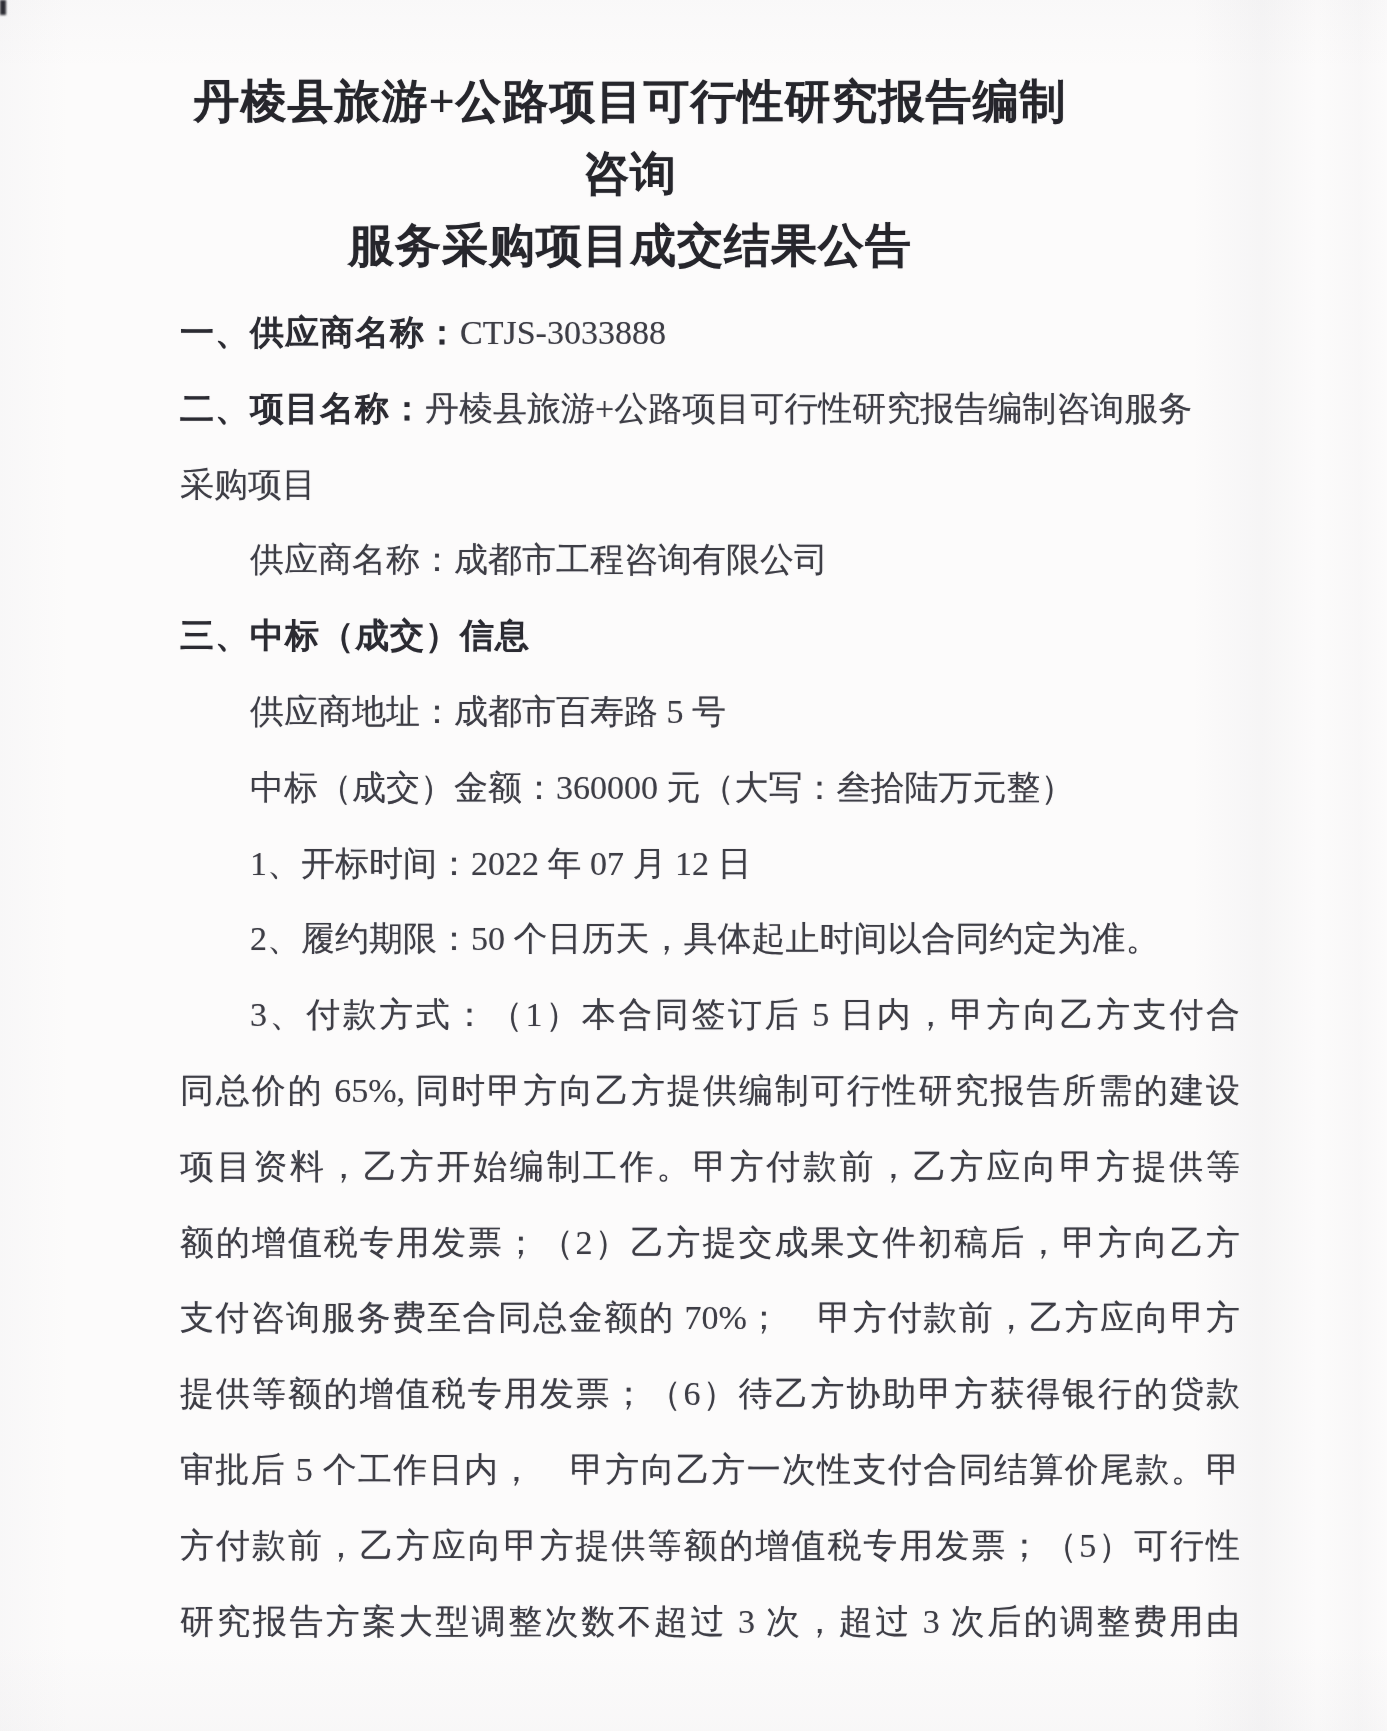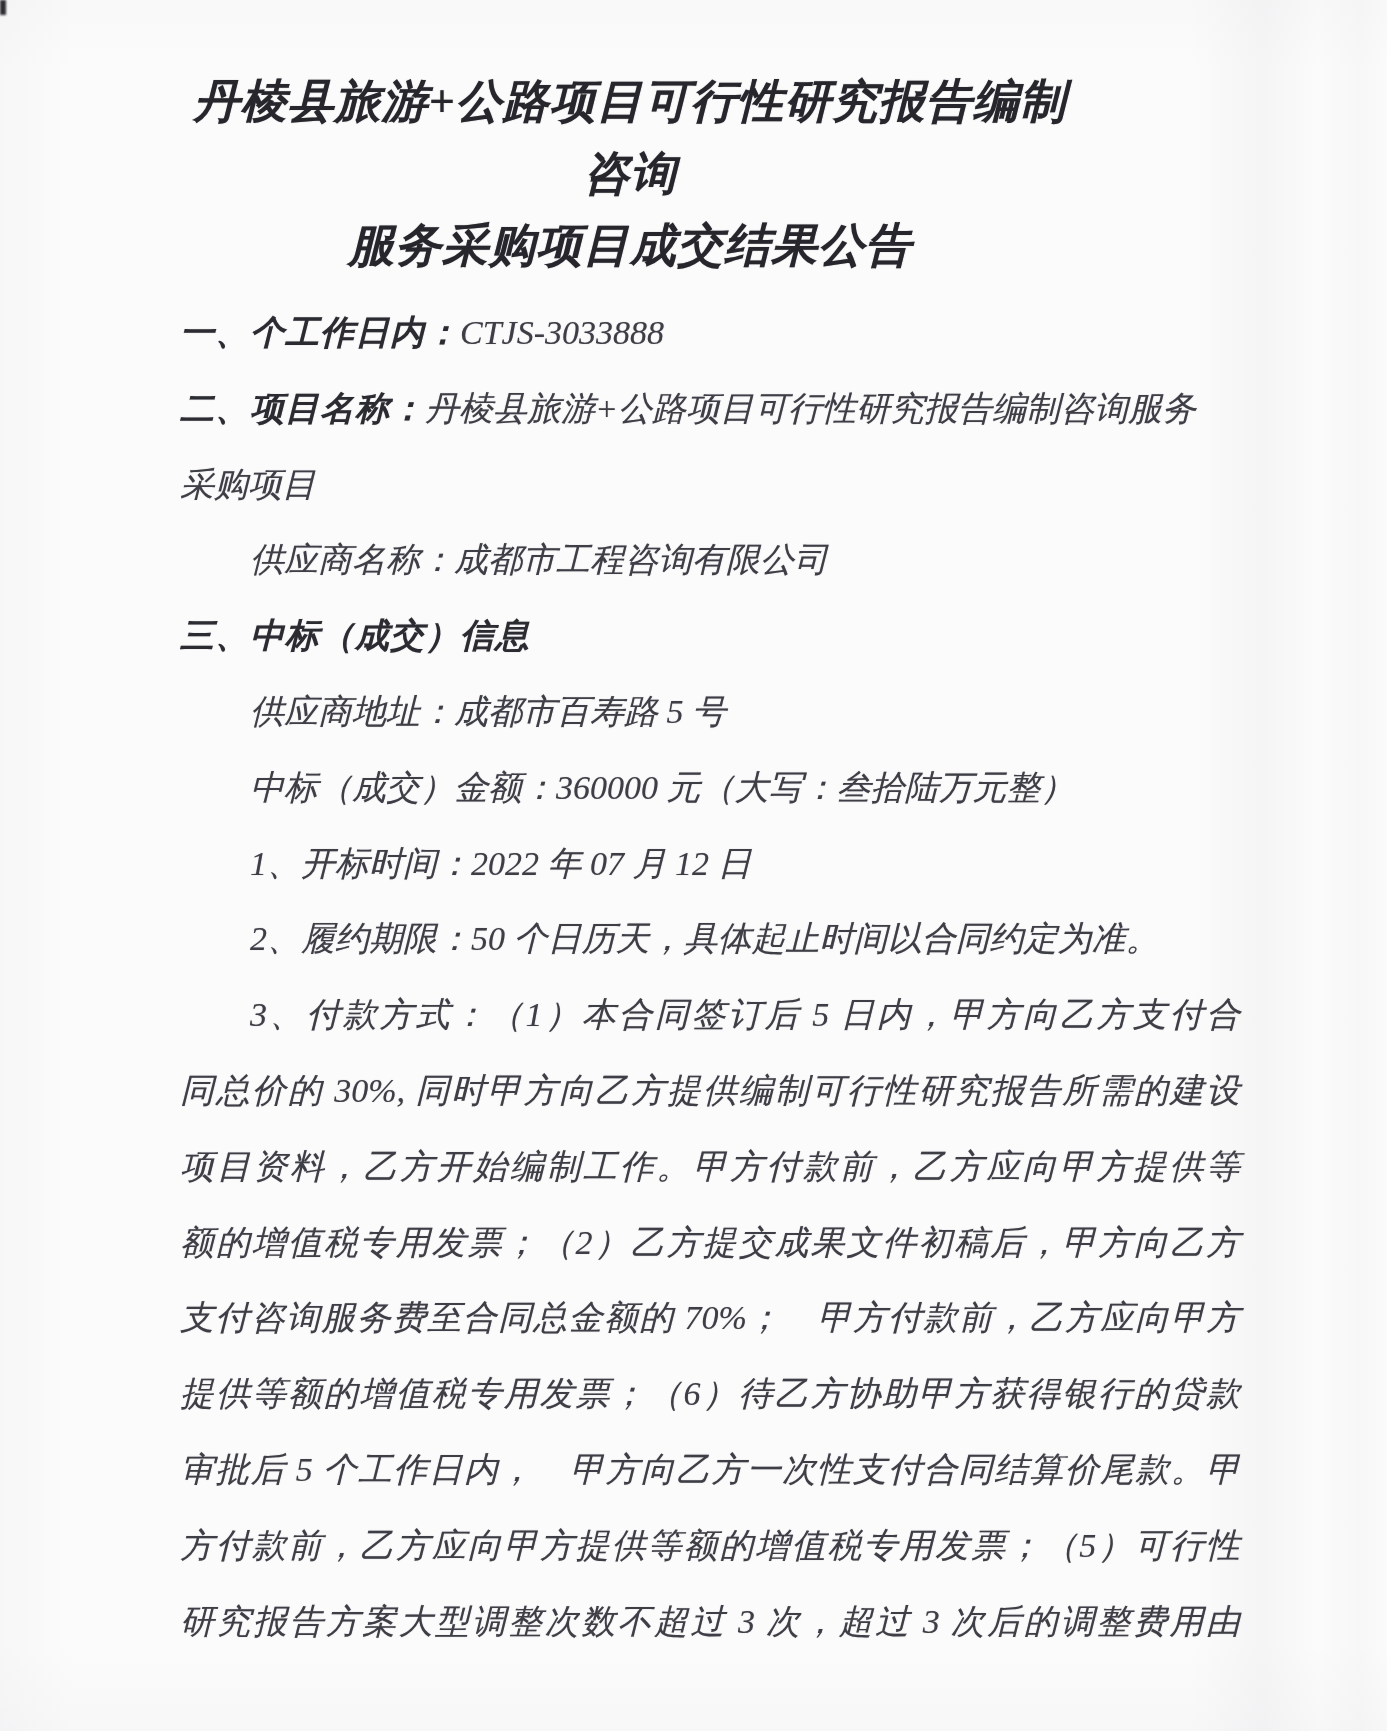--- a/index.html
+++ b/index.html
@@ -7,21 +7,20 @@
     width:1387px;height:1731px;position:relative;overflow:hidden;
     background:#fcfbfb;
     font-family:"Liberation Serif","DejaVu Serif",serif;
   }
   .paper{
     position:absolute;inset:0;
     background:
       linear-gradient(90deg, rgba(140,140,155,.035) 0%, rgba(0,0,0,0) 5%, rgba(0,0,0,0) 86%, rgba(130,130,145,.05) 91%, rgba(0,0,0,0) 95%, rgba(130,130,145,.03) 98%, rgba(0,0,0,0) 100%),
       linear-gradient(180deg, rgba(130,130,145,.025) 0%, rgba(0,0,0,0) 4%, rgba(0,0,0,0) 95%, rgba(130,130,145,.03) 100%),
       #fcfbfb;
-    font-style: italic;
   }
   .corner-mark{
     position:absolute;left:0;top:0;width:6px;height:15px;
     background:#2e2e35;filter:blur(1px);
   }
   .title-block{
     position:absolute;left:180px;top:66px;width:900px;
     text-align:center;font-weight:700;font-size:46px;line-height:72px;
     color:#26262c;text-shadow:0 0 1px rgba(50,50,60,.5);
     letter-spacing:1px;
@@ -46,31 +45,31 @@
 
 <div class="paper">
   <div class="corner-mark"></div>
 
   <div class="title-block">
     <div>丹棱县旅游+公路项目可行性研究报告编制咨询</div>
     <div>服务采购项目成交结果公告</div>
   </div>
 
   <div class="doc-body">
-      <div class="doc-line"><span class="seg-label">一、个工作日内：</span><span class="seg-text">CTJS-3033888</span></div>
+      <div class="doc-line"><span class="seg-label">一、供应商名称：</span><span class="seg-text">CTJS-3033888</span></div>
       <div class="doc-line"><span class="seg-label">二、项目名称：</span><span class="seg-text">丹棱县旅游+公路项目可行性研究报告编制咨询服务</span></div>
       <div class="doc-line"><span class="seg-text">采购项目</span></div>
       <div class="doc-line indent"><span class="seg-text">供应商名称：成都市工程咨询有限公司</span></div>
       <div class="doc-line"><span class="seg-label">三、中标（成交）信息</span></div>
       <div class="doc-line indent"><span class="seg-text">供应商地址：成都市百寿路 5 号</span></div>
       <div class="doc-line indent"><span class="seg-text">中标（成交）金额：360000 元（大写：叁拾陆万元整）</span></div>
       <div class="doc-line indent"><span class="seg-text">1、开标时间：2022 年 07 月 12 日</span></div>
       <div class="doc-line indent"><span class="seg-text">2、履约期限：50 个日历天，具体起止时间以合同约定为准。</span></div>
       <div class="doc-line indent fill"><span class="seg-text">3、付款方式：（1）本合同签订后 5 日内，甲方向乙方支付合</span></div>
-      <div class="doc-line fill"><span class="seg-text">同总价的 30%, 同时甲方向乙方提供编制可行性研究报告所需的建设</span></div>
+      <div class="doc-line fill"><span class="seg-text">同总价的 65%, 同时甲方向乙方提供编制可行性研究报告所需的建设</span></div>
       <div class="doc-line fill"><span class="seg-text">项目资料，乙方开始编制工作。甲方付款前，乙方应向甲方提供等</span></div>
       <div class="doc-line fill"><span class="seg-text">额的增值税专用发票；（2）乙方提交成果文件初稿后，甲方向乙方</span></div>
       <div class="doc-line fill"><span class="seg-text">支付咨询服务费至合同总金额的 70%；　甲方付款前，乙方应向甲方</span></div>
       <div class="doc-line fill"><span class="seg-text">提供等额的增值税专用发票；（6）待乙方协助甲方获得银行的贷款</span></div>
       <div class="doc-line fill"><span class="seg-text">审批后 5 个工作日内，　甲方向乙方一次性支付合同结算价尾款。甲</span></div>
       <div class="doc-line fill"><span class="seg-text">方付款前，乙方应向甲方提供等额的增值税专用发票；（5）可行性</span></div>
       <div class="doc-line fill"><span class="seg-text">研究报告方案大型调整次数不超过 3 次，超过 3 次后的调整费用由</span></div>
     </div>
 </div>
 

